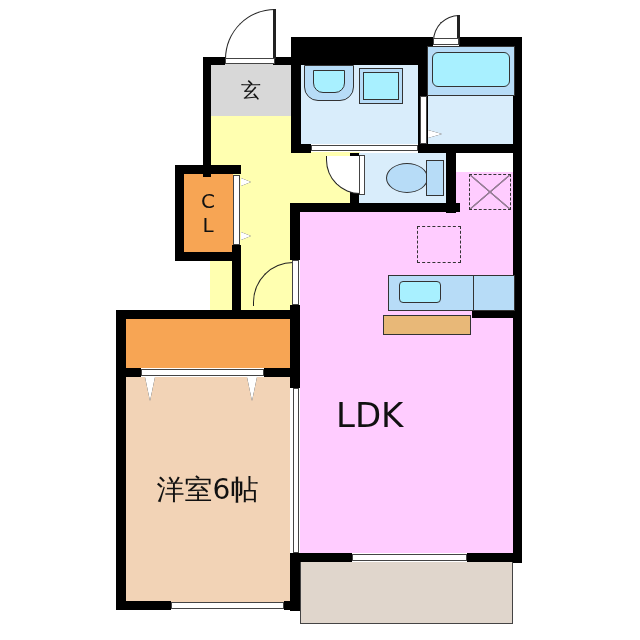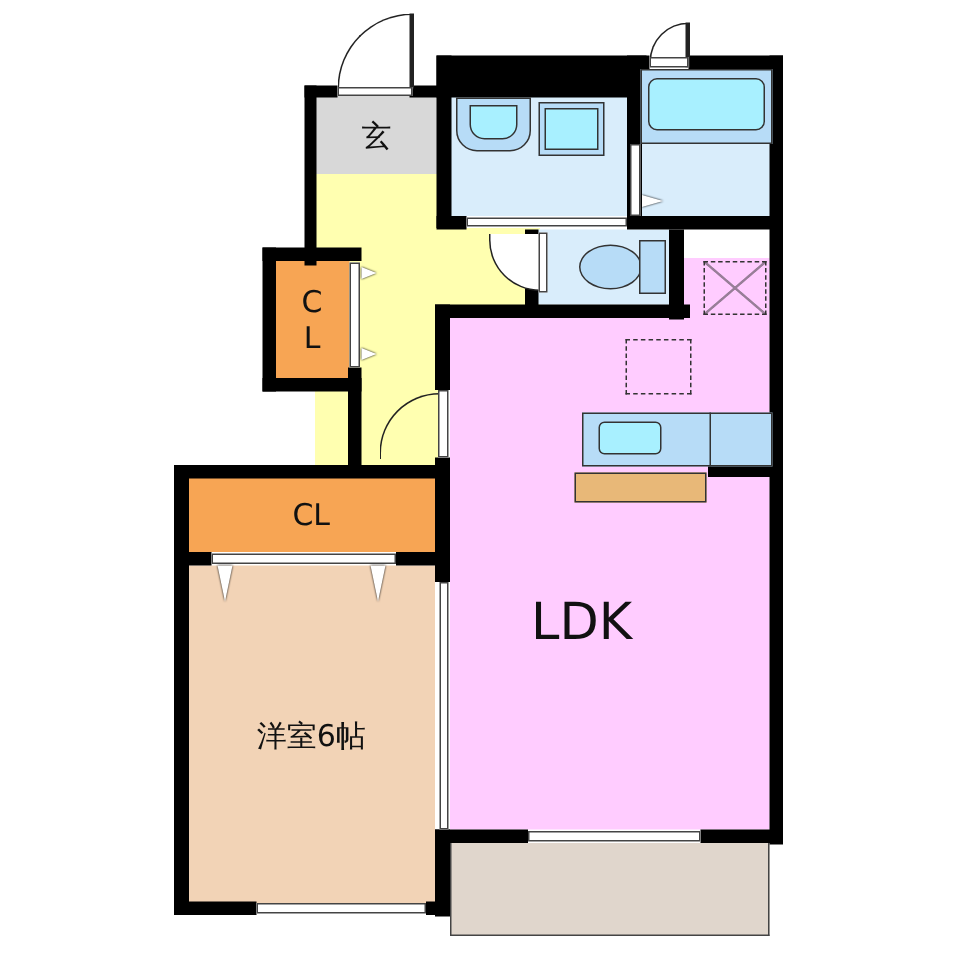--- a/index.html
+++ b/index.html
@@ -111,19 +111,18 @@
   <div class="abs" style="left:388px;top:275px;width:127px;height:36px;background:#b7dcf7;border:1px solid #333;"></div>
   <div class="abs" style="left:399px;top:281px;width:42px;height:22px;background:#a8f0ff;border:1px solid #333;border-radius:4px;"></div>
   <div class="abs" style="left:473px;top:275px;width:1px;height:36px;background:#333;"></div>
   <div class="abs" style="left:383px;top:315px;width:88px;height:20px;background:#e8b878;border:1px solid #333;"></div>
 
   <div class="label" style="left:210px;top:64px;width:82px;height:52px;font-size:20px;">玄</div>
   <div class="label" style="left:183px;top:173px;width:50px;height:80px;flex-direction:column;font-size:20px;line-height:24px;">
     <span>C</span>
     <span>L</span>
   </div>
-  <div class="label" style="left:125px;top:318px;width:165px;height:50px;font-size:20px;">CL</div>
-  <div class="label" style="left:125px;top:460px;width:165px;height:60px;font-size:20px;">洋室6帖</div>
-  <div class="label" style="left:300px;top:365px;width:213px;height:100px;flex-direction:column;font-size:34px;line-height:40px;align-items:flex-start;padding-left:54px;box-sizing:border-box;">
+  <div class="label" style="left:125px;top:460px;width:165px;height:60px;font-size:28px;">洋室6帖</div>
+  <div class="label" style="left:300px;top:365px;width:213px;height:100px;flex-direction:column;font-size:34px;line-height:40px;align-items:flex-start;padding-left:36px;box-sizing:border-box;">
     <span>LDK</span>
   </div>
 
 </div>
 
 </body></html>

